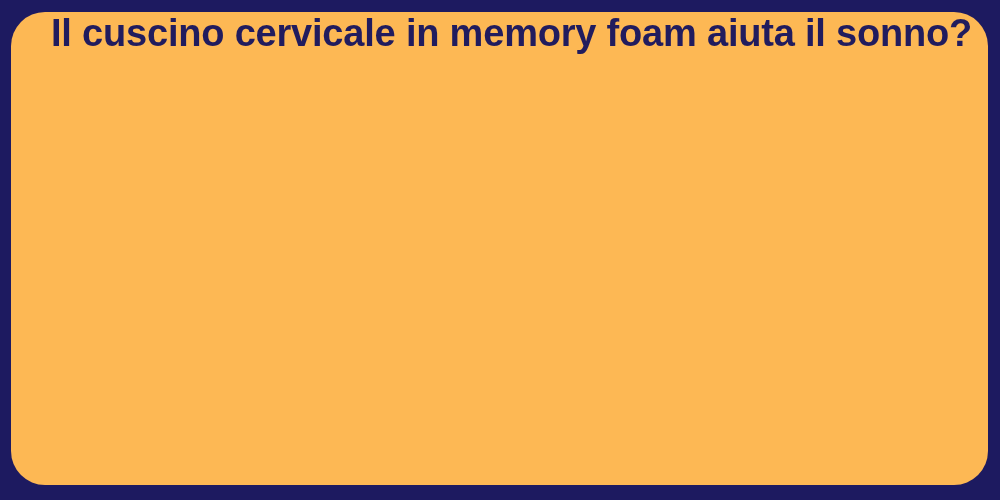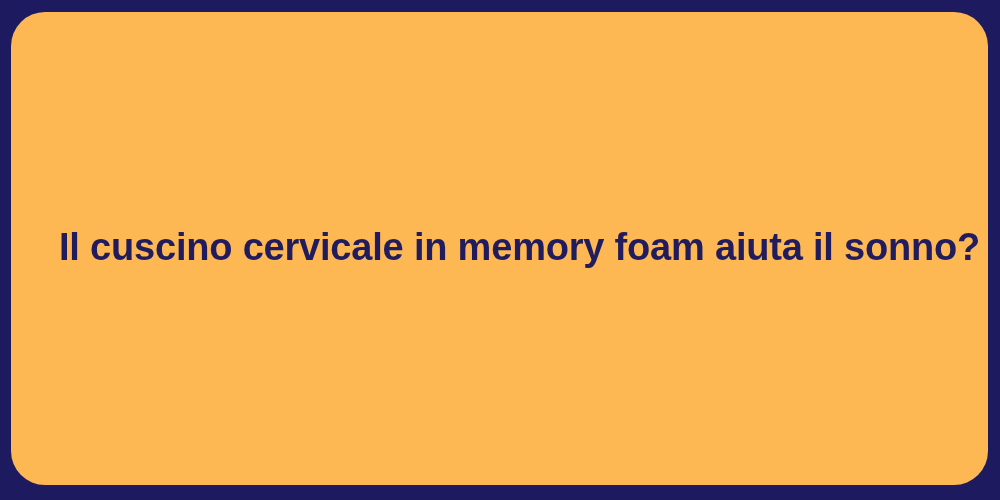--- a/index.html
+++ b/index.html
@@ -26,24 +26,22 @@
     padding: 12px 12px 15px 11px;
   }
 
   #banner-card {
     position: relative;
     box-sizing: border-box;
     flex: 1 1 auto;
     background: #FDB854;
     border-radius: 34px;
     display: flex;
-    align-items: center;
     justify-content: center;
     overflow: hidden;
-    padding-left: 8px;
   }
 
   #headline {
     box-sizing: border-box;
     width: 100%;
     padding: 0 40px;
     margin: 0;
     text-align: center;
     color: #211C5E;
     font-family: "Liberation Sans", sans-serif;

